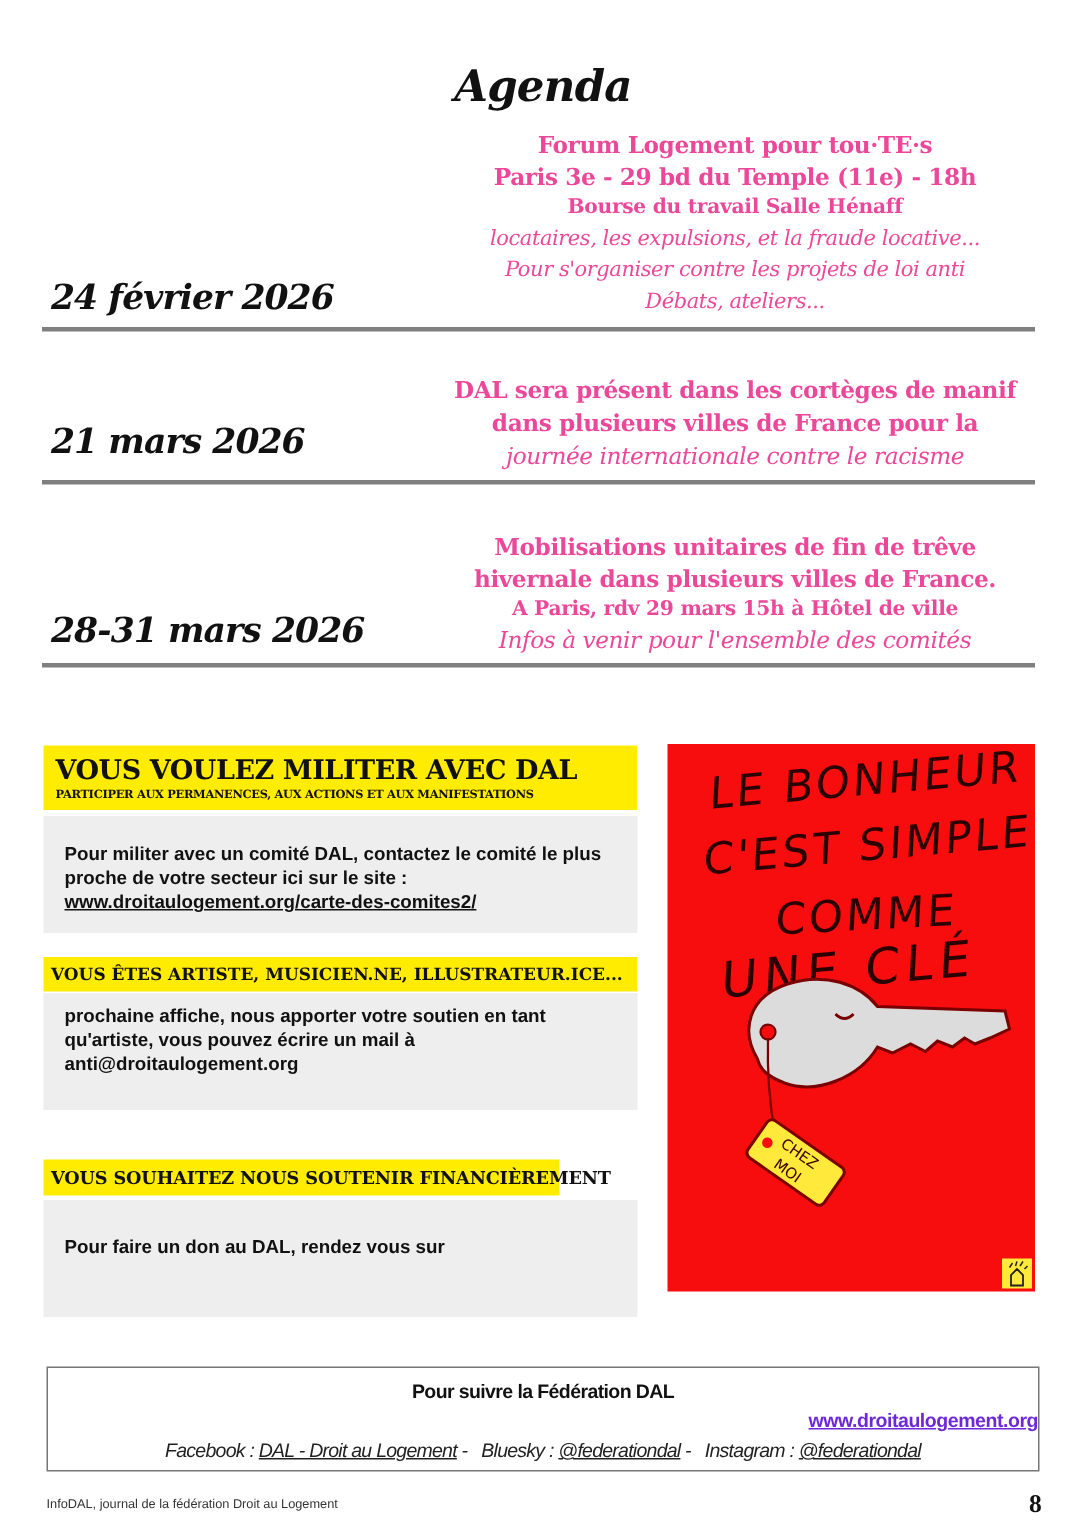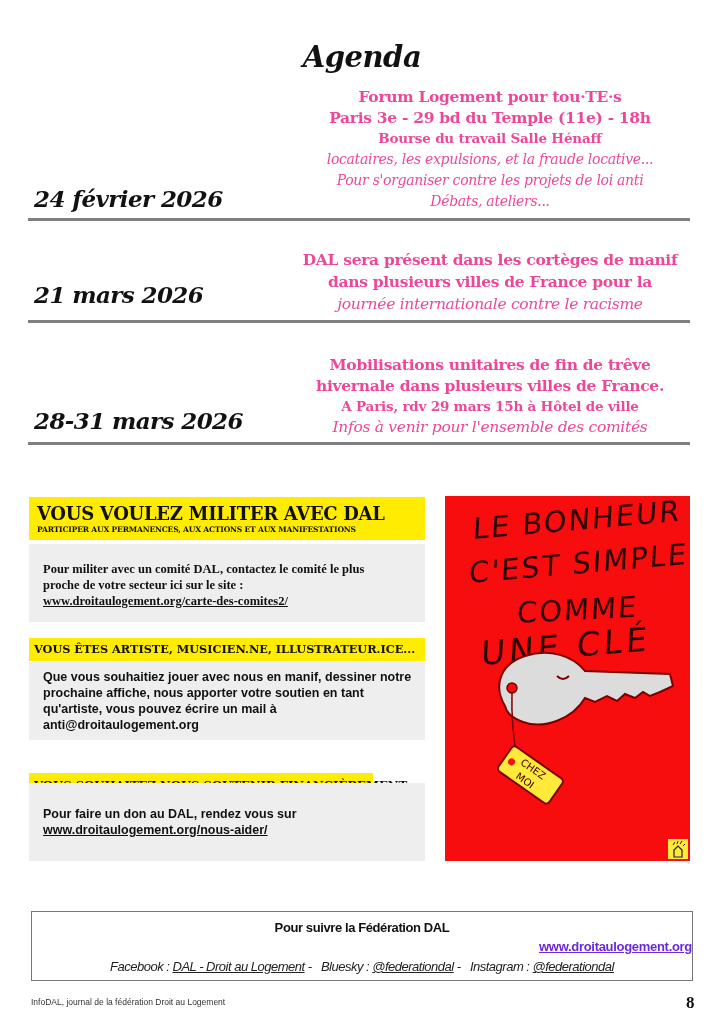--- a/index.html
+++ b/index.html
@@ -64,46 +64,44 @@
     <div class="bs">A Paris, rdv 29 mars 15h à Hôtel de ville</div>
     <div class="i15">Infos à venir pour l'ensemble des comités</div>
   </div>
 </div>
 
 <div class="yellow" style="left:29px;top:497px;width:396px;height:43px;">
   <div style="position:absolute;left:8px;top:6px;font-size:18px;letter-spacing:-0.3px;white-space:nowrap;">VOUS VOULEZ MILITER AVEC DAL</div>
   <div style="position:absolute;left:8px;top:28px;font-size:7.6px;letter-spacing:-0.2px;white-space:nowrap;">PARTICIPER AUX PERMANENCES, AUX ACTIONS ET AUX MANIFESTATIONS</div>
 </div>
 <div class="grey" style="left:29px;top:544px;width:396px;height:78px;">
-  <div style="position:absolute;left:14px;top:17px;white-space:nowrap;font-family:Liberation Serif, serif;">
+  <div style="position:absolute;left:14px;top:17px;white-space:nowrap;">
     <div>Pour militer avec un comité DAL, contactez le comité le plus</div>
     <div>proche de votre secteur ici sur le site :</div>
     <a>www.droitaulogement.org/carte-des-comites2/</a>
   </div>
 </div>
 
 <div class="yellow" style="left:29px;top:638px;width:396px;height:23px;">
   <div style="position:absolute;left:5px;top:4px;font-size:11.3px;letter-spacing:0px;white-space:nowrap;">VOUS ÊTES ARTISTE, MUSICIEN.NE, ILLUSTRATEUR.ICE...</div>
 </div>
 <div class="grey" style="left:29px;top:662px;width:396px;height:78px;">
   <div style="position:absolute;left:14px;top:7px;white-space:nowrap;">
-    <div>Que vous souhaitiez jouer avec nous en manif, dessiner notre</div>
     <div>prochaine affiche, nous apporter votre soutien en tant</div>
     <div>qu'artiste, vous pouvez écrire un mail à</div>
     <a style="text-decoration:none;">anti@droitaulogement.org</a>
   </div>
 </div>
 
 <div class="yellow" style="left:29px;top:757px;width:344px;height:24px;margin-top:16px;">
   <div style="position:absolute;left:5px;top:5px;font-size:11.8px;letter-spacing:-0.1px;white-space:nowrap;">VOUS SOUHAITEZ NOUS SOUTENIR FINANCIÈREMENT</div>
 </div>
-<div class="grey" style="left:29px;top:783px;width:396px;height:78px;">
+<div class="grey" style="left:29px;top:800px;width:396px;height:78px;">
   <div style="position:absolute;left:14px;top:23px;white-space:nowrap;">
     <div>Pour faire un don au DAL, rendez vous sur</div>
-    <a>www.droitaulogement.org/nous-aider/</a>
   </div>
 </div>
 
 <div id="poster">
   <div class="line" style="left:28px;top:16px;transform:rotate(-5deg) skewX(-8deg);font-size:29px;">LE BONHEUR</div>
   <div class="line" style="left:24px;top:60px;transform:rotate(-5deg) skewX(-8deg);font-size:29px;">C'EST SIMPLE</div>
   <div class="line" style="left:72px;top:100px;transform:rotate(-3deg) skewX(-6deg);font-size:29px;">COMME</div>
   <div class="line" style="left:36px;top:138px;transform:rotate(-5deg) skewX(-8deg);font-size:33px;letter-spacing:4px;">UNE CLÉ</div>
 
   <svg style="position:absolute;left:0;top:0;" width="245" height="365" viewBox="0 0 245 365">

